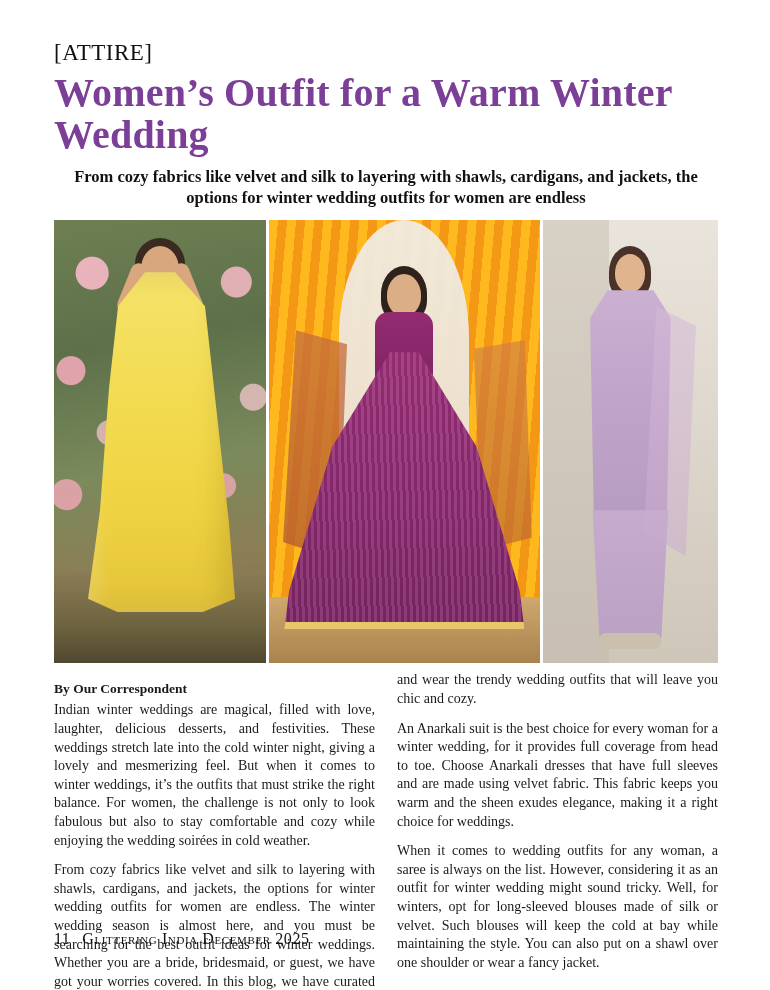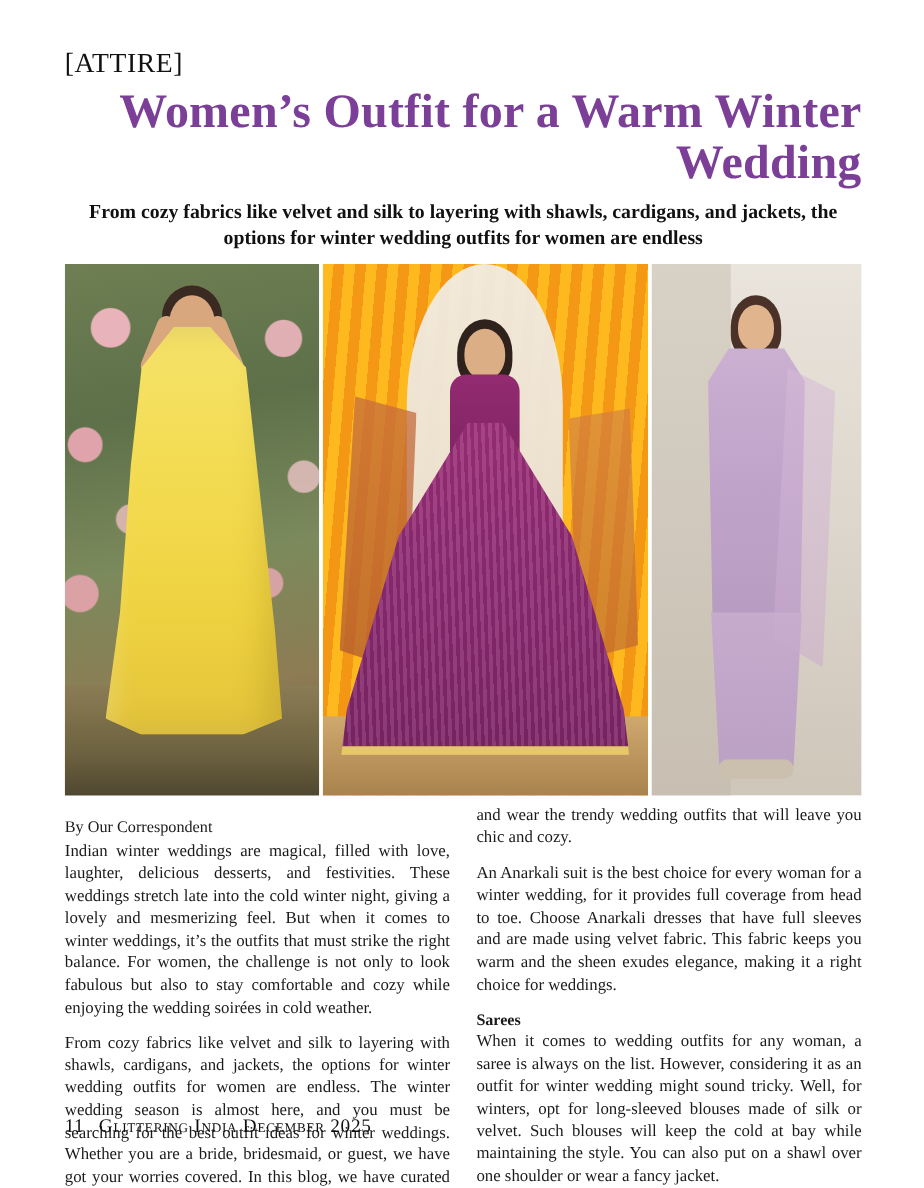--- a/index.html
+++ b/index.html
@@ -31,21 +31,21 @@
     color: #111;
     margin: 0 0 2px 0;
     font-weight: 400;
   }
   .headline {
     font-family: "Liberation Serif", serif;
     font-weight: bold;
     color: #7b3f98;
     font-size: 40px;
     line-height: 1.06;
-    text-align: right;
+    text-align: left;
     margin: 6px 0 0 0;
     letter-spacing: 0.2px;
   }
   .standfirst {
     font-family: "Liberation Serif", serif;
     font-weight: bold;
     font-size: 16.5px;
     line-height: 1.26;
     text-align: center;
     margin: 10px 14px 0 14px;
@@ -204,21 +204,21 @@
   }
   .p3 .shoes {
     position: absolute; left: 50%; bottom: 14px; transform: translateX(-50%);
     width: 62px; height: 16px; border-radius: 7px;
     background: #cbbfae;
   }
 
   
   .byline {
     font-family: "Liberation Serif", serif;
-    font-weight: normal;
+    font-weight: bold;
     font-size: 13.5px;
     margin: 10px 0 4px 0;
   }
   .columns {
     display: flex;
     gap: 22px;
     margin-top: 8px;
   }
   .col {
     width: 322px;
@@ -305,21 +305,20 @@
       <div class="byline">By Our Correspondent</div>
       <p>Indian winter weddings are magical, filled with love, laughter, delicious desserts, and festivities. These weddings stretch late into the cold winter night, giving a lovely and mesmerizing feel. But when it comes to winter weddings, it’s the outfits that must strike the right balance. For women, the challenge is not only to look fabulous but also to stay comfortable and cozy while enjoying the wedding soirées in cold weather.</p>
       <p>From cozy fabrics like velvet and silk to layering with shawls, cardigans, and jackets, the options for winter wedding outfits for women are endless. The winter wedding season is almost here, and you must be searching for the best outfit ideas for winter weddings. Whether you are a bride, bridesmaid, or guest, we have got your worries covered. In this blog, we have curated the best outfit ideas for winter wedding. Read on the blog for tips and style inspirations</p>
     </div>
 
     <div class="col">
       <p>and wear the trendy wedding outfits that will leave you chic and cozy.</p>
 
       <p>An Anarkali suit is the best choice for every woman for a winter wedding, for it provides full coverage from head to toe. Choose Anarkali dresses that have full sleeves and are made using velvet fabric. This fabric keeps you warm and the sheen exudes elegance, making it a right choice for weddings.</p>
 
-      <div class="subhead">Sarees</div>
       <p>When it comes to wedding outfits for any woman, a saree is always on the list. However, considering it as an outfit for winter wedding might sound tricky. Well, for winters, opt for long-sleeved blouses made of silk or velvet. Such blouses will keep the cold at bay while maintaining the style. You can also put on a shawl over one shoulder or wear a fancy jacket.</p>
     </div>
 
   </div>
 
   <div class="footer">
     <span class="pageno">11</span>
     <span class="pub">Glittering India December 2025</span>
   </div>
 

